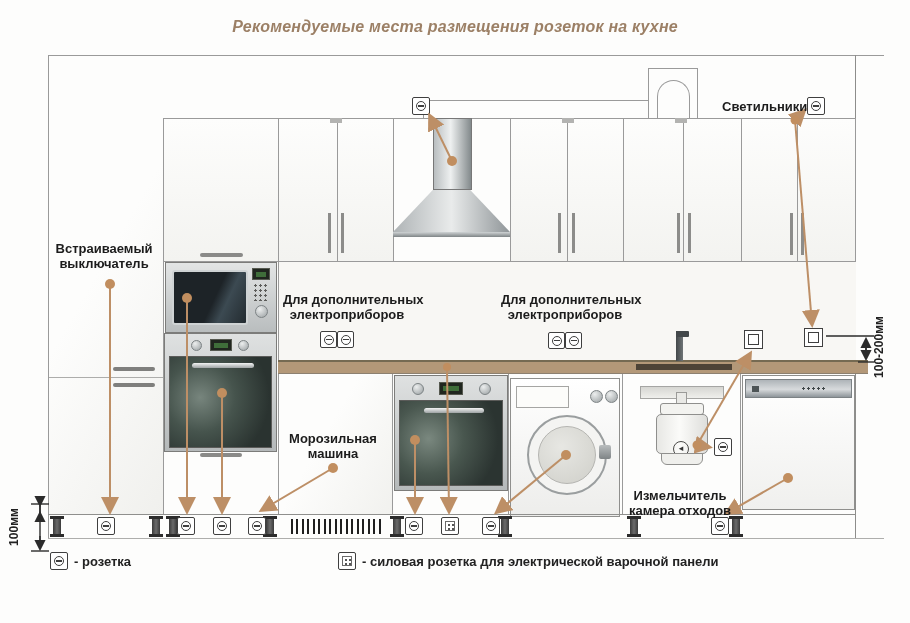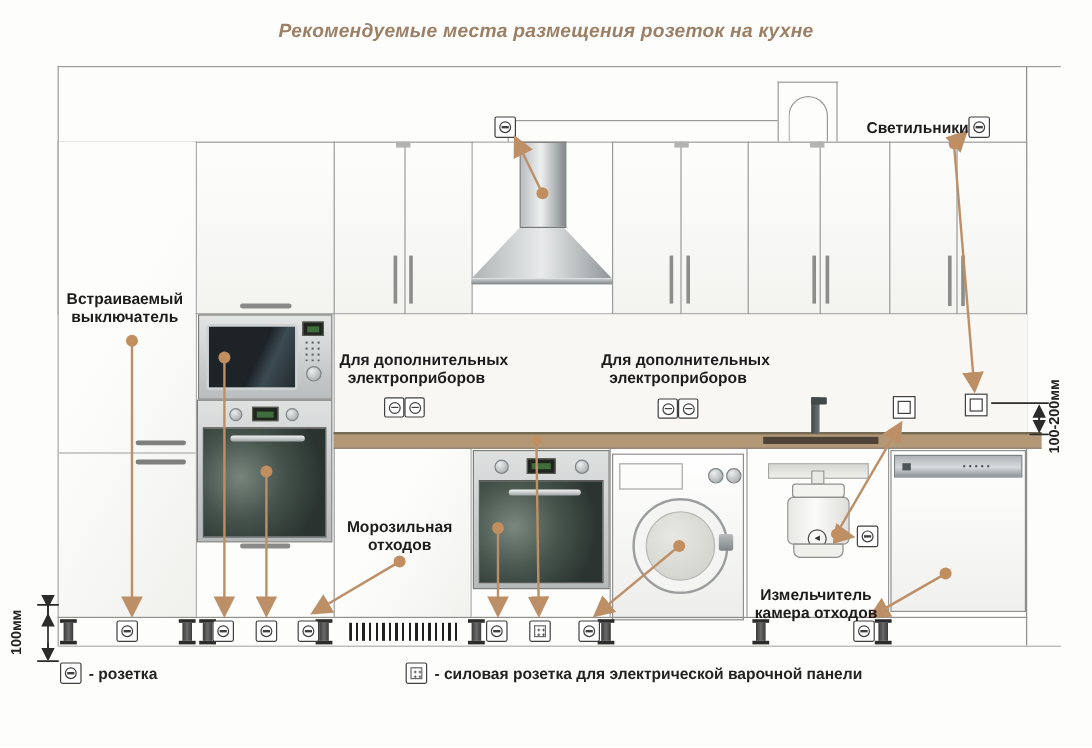--- a/index.html
+++ b/index.html
@@ -315,21 +315,21 @@
   </div>
   <div class="lbl" style="left:501px;top:292px;width:128px;">
     <span>Для дополнительных</span><br>
     <span>электроприборов</span>
   </div>
   <div class="lbl" style="left:722px;top:99px;width:80px;text-align:right;">
     <span>Светильники</span>
   </div>
   <div class="lbl" style="left:284px;top:431px;width:98px;">
     <span>Морозильная</span><br>
-    <span>отходов</span>
+    <span>машина</span>
   </div>
   <div class="lbl" style="left:622px;top:488px;width:116px;">
     <span>Измельчитель</span><br>
     <span>камера отходов</span>
   </div>
 
   <div class="dimtxt" style="left:-5px;top:520px;">100мм</div>
   <div class="dimtxt" style="left:848px;top:340px;">100-200мм</div>
 
   <div class="legend-item" style="left:50px;top:552px;text-align:center;">

